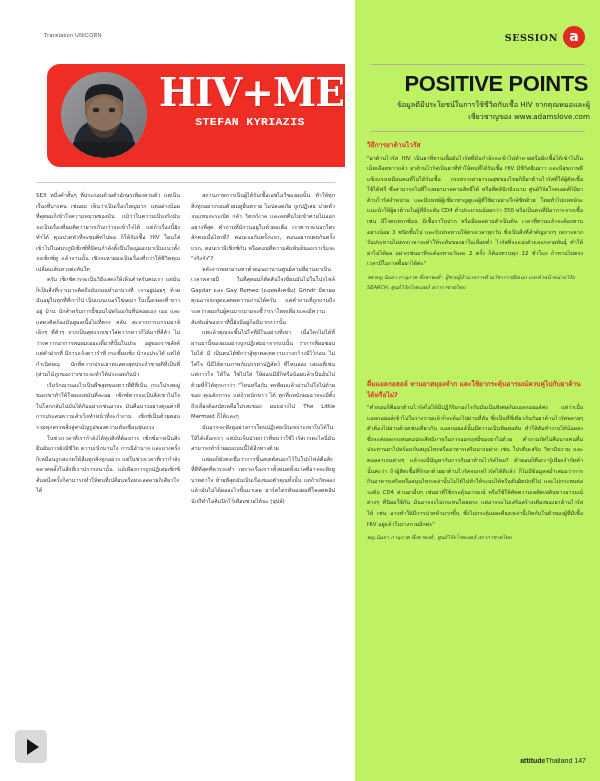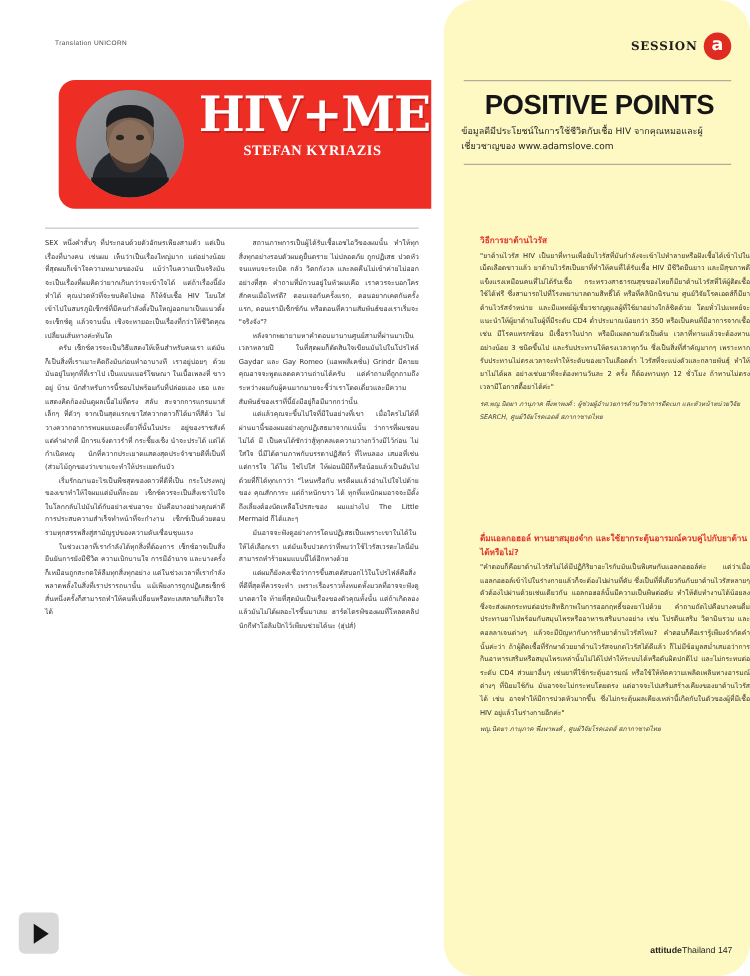--- a/index.html
+++ b/index.html
@@ -68,21 +68,21 @@
   .mh-title {
     font-family: "DejaVu Serif", serif;
     font-weight: bold;
     font-size: 39px;
     line-height: 44px;
     color: #ffffff;
     letter-spacing: -1px;
     text-shadow: 1px 1px 0 rgba(150,20,15,0.45);
   }
   .mh-name {
-    font-family: Liberation Serif, serif;
+    font-family: Liberation Mono, monospace;
     font-weight: bold;
     font-size: 11.5px;
     letter-spacing: 0.4px;
     color: #ffffff;
     margin-top: 1px;
   }
   .mh-sub {
     font-family: "DejaVu Sans", sans-serif;
     font-size: 10.5px;
     color: #ffffff;
@@ -137,23 +137,22 @@
     border-top: 8px solid transparent;
     border-bottom: 8px solid transparent;
     margin-left: 3px;
   }
 
   
   .sidebar {
     position: relative;
     width: 245px;
     height: 781px;
-    background: #fef9c3;
+    background: #bef264;
     box-sizing: border-box;
-    border-radius: 26px;
   }
   .session-badge {
     position: absolute;
     right: 15px;
     top: 26px;
     display: flex;
     align-items: center;
     gap: 5px;
   }
   .session-label {
@@ -181,45 +180,44 @@
   .sb-title {
     position: absolute;
     left: 16px;
     right: 12px;
     top: 71px;
     font-family: "Liberation Sans", sans-serif;
     font-weight: bold;
     font-size: 22px;
     letter-spacing: -0.4px;
     color: #161616;
-    text-align: center;
+    text-align: right;
   }
   .sb-dek {
     position: absolute;
     left: 14px;
     right: 10px;
     top: 99px;
     font-family: "DejaVu Sans", sans-serif;
     font-size: 7.2px;
     line-height: 11.5px;
     color: #232323;
-    text-align: left;
+    text-align: right;
   }
   .sb-divider {
     position: absolute;
     left: 16px;
     width: 214px;
     height: 1px;
     background: #b3ab9c;
   }
   .sb-body {
     position: absolute;
-    left: 29px;
+    left: 12px;
     width: 216px;
-    margin-top: 47px;
   }
   .sb-head {
     font-family: "DejaVu Sans", sans-serif;
     font-weight: bold;
     font-size: 6.6px;
     line-height: 10.5px;
     color: #e0352a;
     margin: 0 0 2px 0;
   }
   .sb-text {

